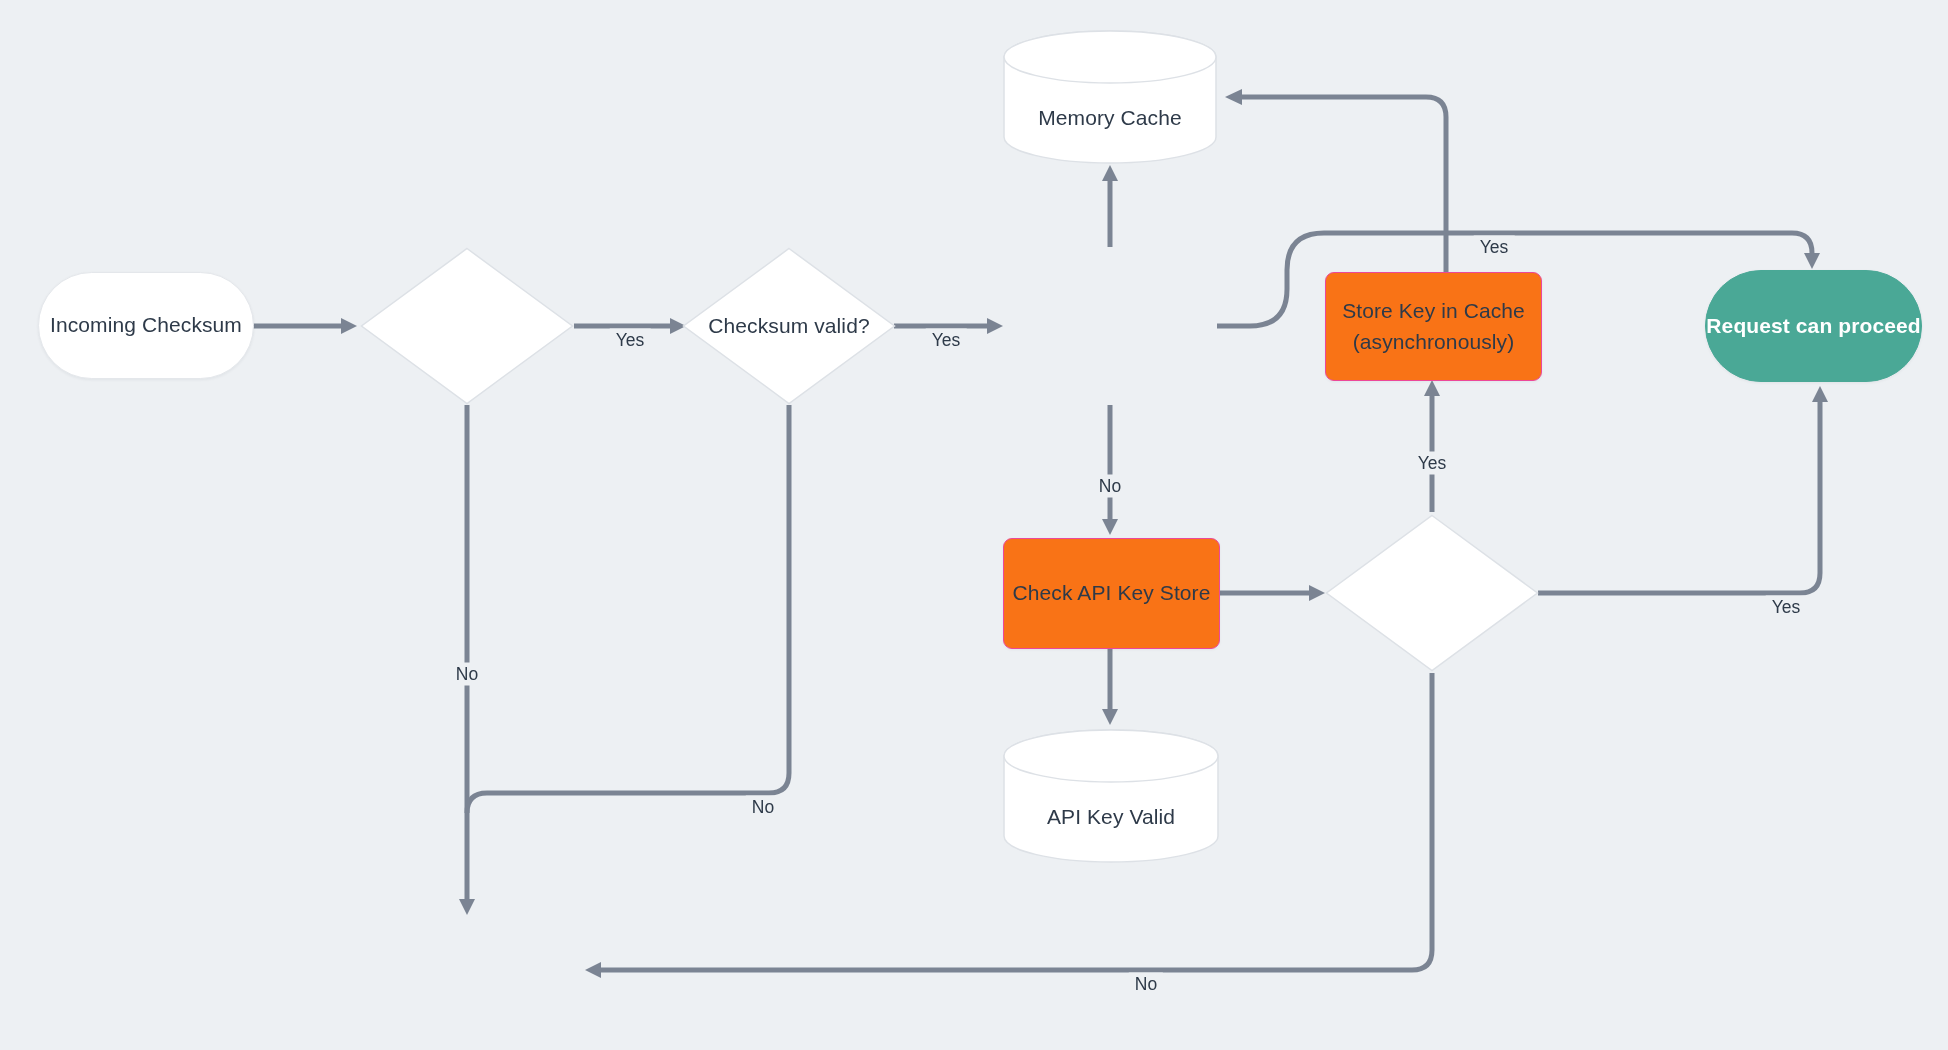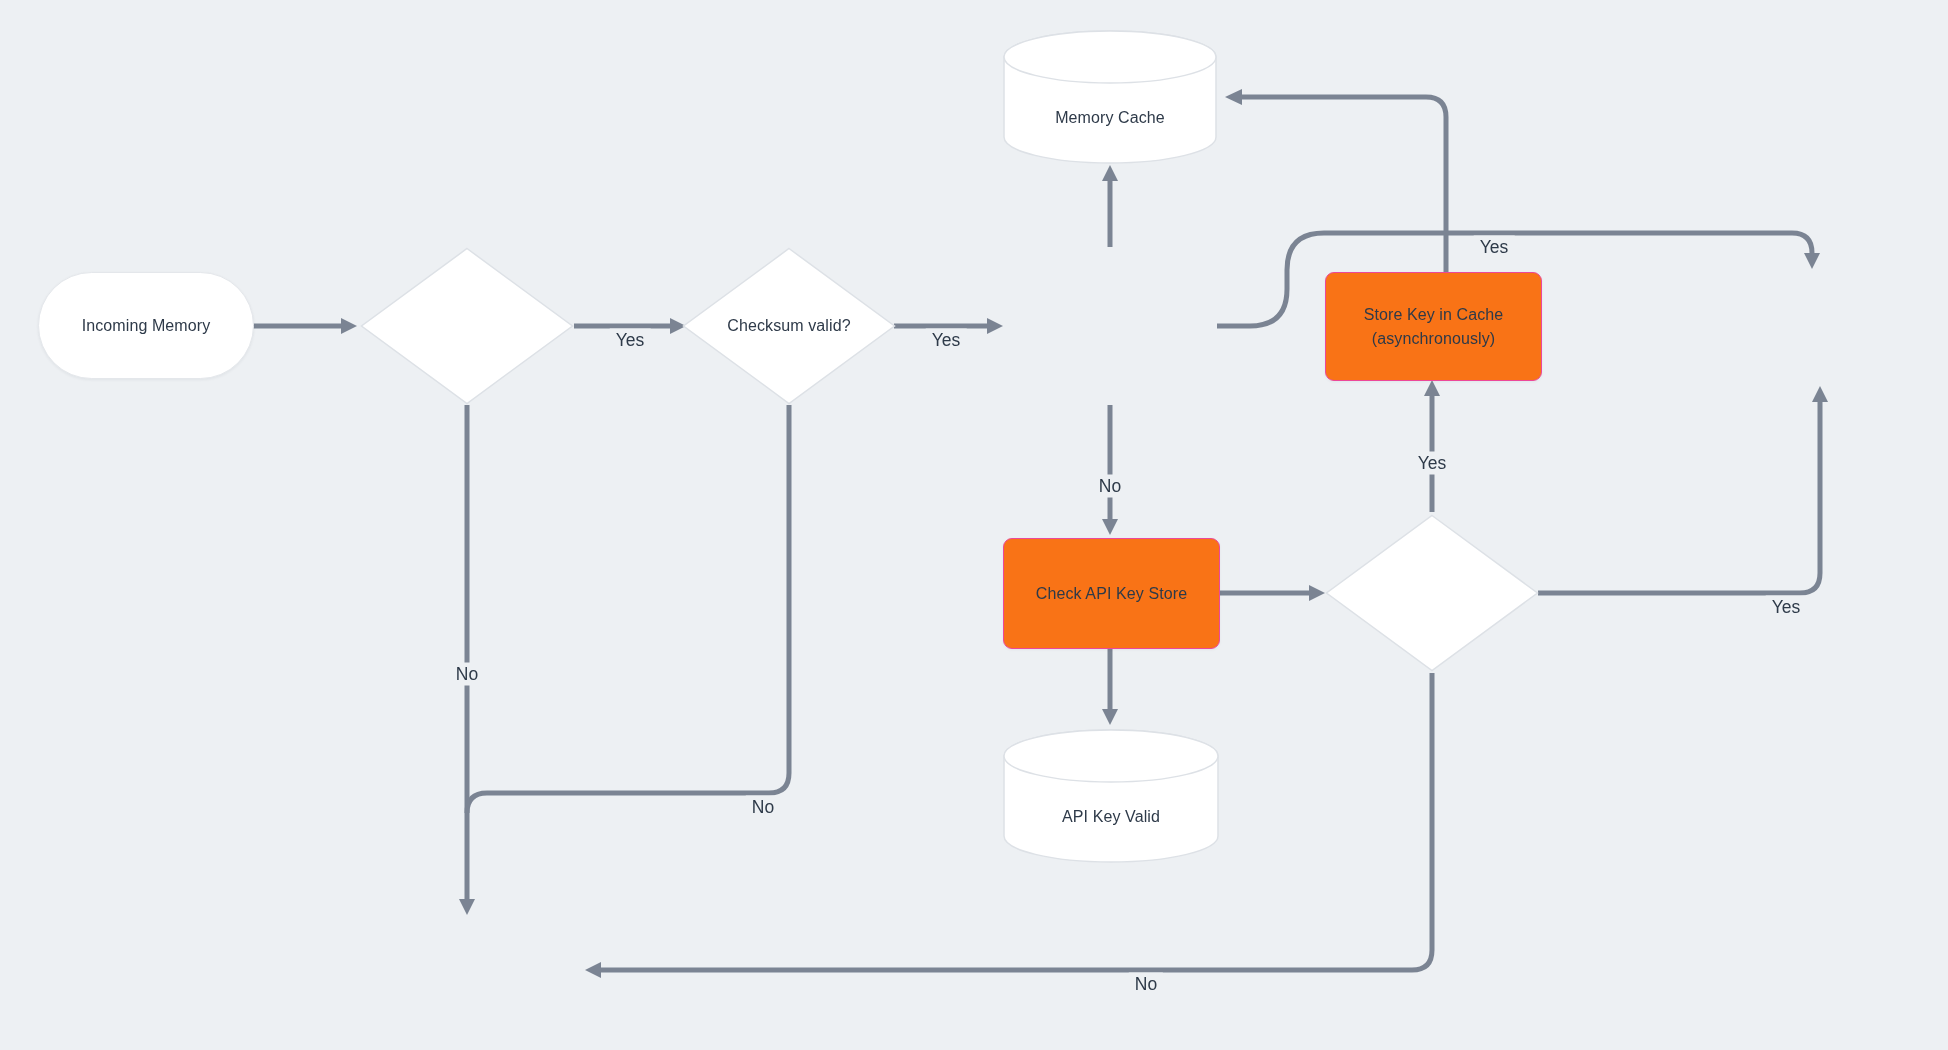--- a/index.html
+++ b/index.html
@@ -29,21 +29,21 @@
     fill: #7b8493;
     stroke: none;
   }
   .node {
     position: absolute;
     display: flex;
     align-items: center;
     justify-content: center;
     text-align: center;
     color: #2e3a49;
-    font-size: 16px;
+    font-size: 21px;
     font-weight: 500;
     line-height: 1.45;
     letter-spacing: 0.1px;
   }
   .node .label { position: relative; z-index: 2; }
   .terminal {
     background: #ffffff;
     border: 1px solid #e4e7eb;
     border-radius: 56px;
     box-shadow: 0 1px 3px rgba(25,39,58,0.06);
@@ -146,21 +146,21 @@
     <path d="M1432 673 V950 Q1432 970 1412 970 H601"></path>
     <polygon points="585,970 601,962 601,978"></polygon>
 
     <path d="M467 405 L467 899"></path>
     <polygon points="467,915 459,899 475,899"></polygon>
 
     <path d="M789 405 V773 Q789 793 769 793 H487 Q467 793 467 813"></path>
   </svg>
 
   <div class="node terminal" style="left:38px; top:272px; width:214px; height:105px;">
-    <span class="label">Incoming Memory</span>
+    <span class="label">Incoming Checksum</span>
   </div>
 
   <div class="node decision" style="left:360px; top:247px; width:214px; height:158px;">
     <svg viewBox="0 0 214 158">
       <polygon points="107,1.5 212.5,79 107,156.5 1.5,79"></polygon>
     </svg>
   </div>
 
   <div class="node decision" style="left:682px; top:247px; width:214px; height:158px;">
     <svg viewBox="0 0 214 158">
@@ -175,20 +175,23 @@
       <path d="M1,27 V107 A106,26 0 0 0 213,107 V27 A106,26 0 0 0 1,27 Z"></path>
       <ellipse cx="107" cy="27" rx="106" ry="26"></ellipse>
     </svg>
     <span class="label">Memory Cache</span>
   </div>
 
   <div class="node process" style="left:1325px; top:272px; width:215px; height:107px;">
     <span class="label" style="width:190px;">Store Key in Cache (asynchronously)</span>
   </div>
 
+  <div class="node terminal success" style="left:1705px; top:270px; width:215px; height:110px;">
+    <span class="label">Request can proceed</span>
+  </div>
 
   <div class="node process" style="left:1003px; top:538px; width:215px; height:109px;">
     <span class="label">Check API Key Store</span>
   </div>
 
   <div class="node decision" style="left:1325px; top:514px; width:214px; height:158px;">
     <svg viewBox="0 0 214 158">
       <polygon points="107,1.5 212.5,79 107,156.5 1.5,79"></polygon>
     </svg>
   </div>

